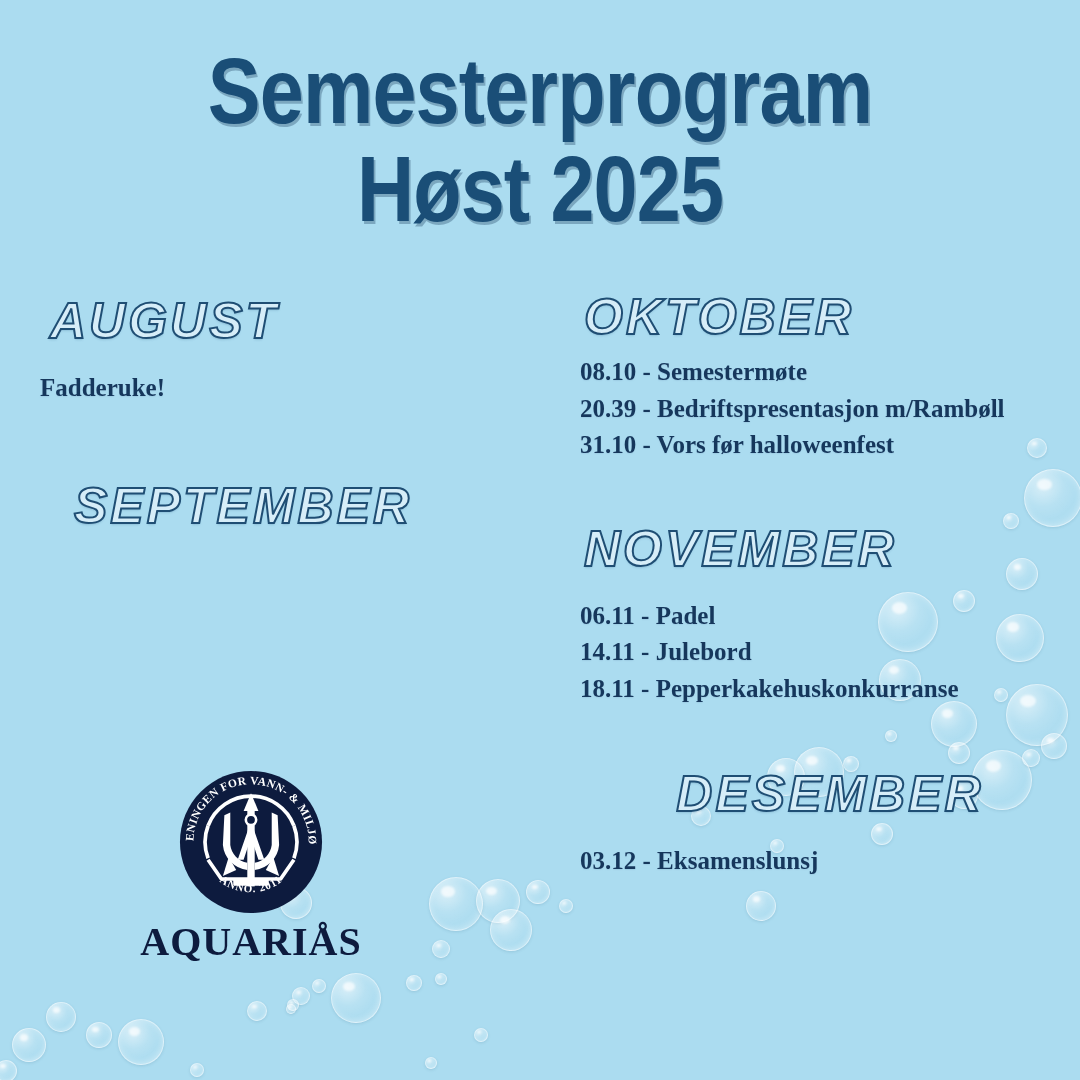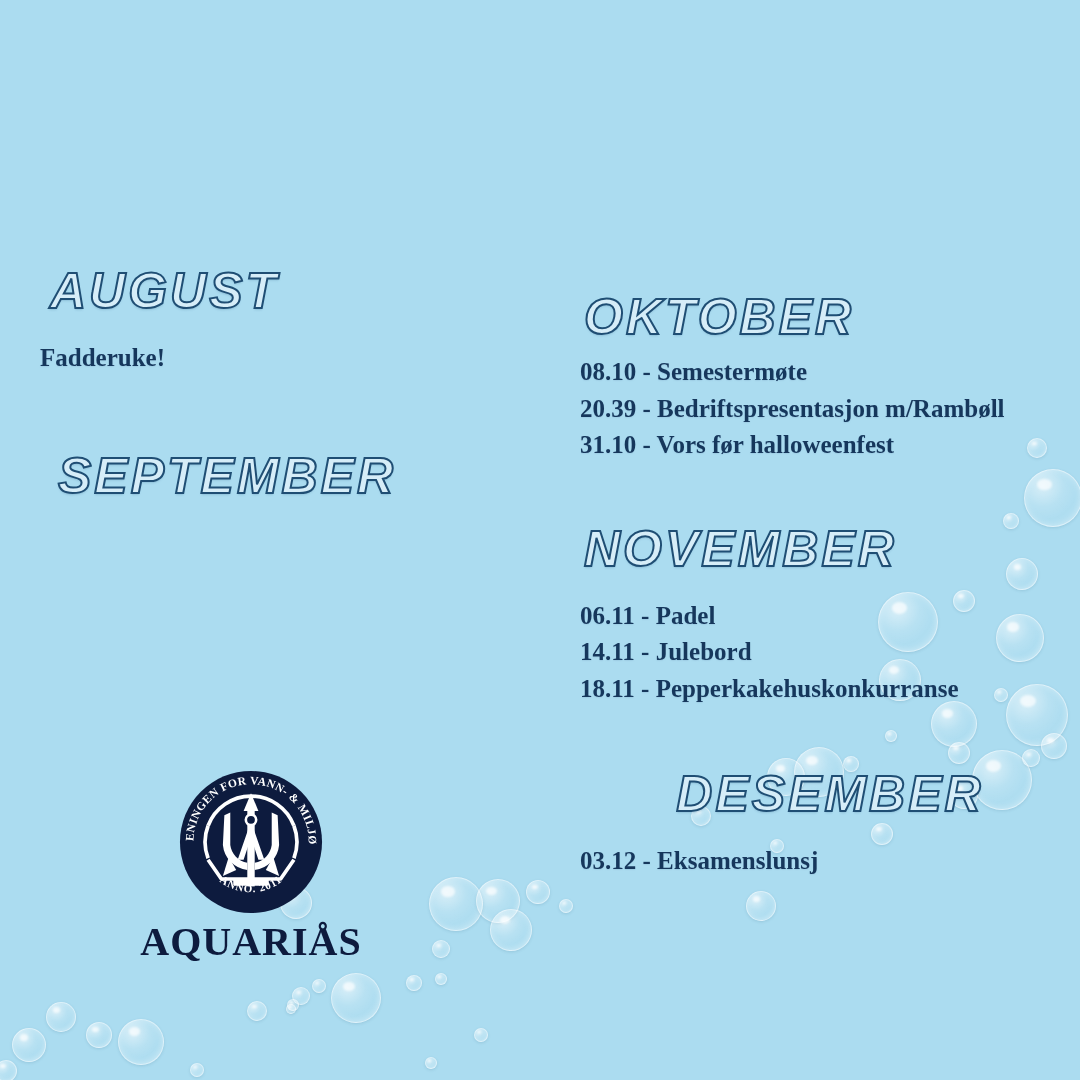--- a/index.html
+++ b/index.html
@@ -75,21 +75,21 @@
     text-shadow: 2px 3px 0 rgba(13,48,78,0.30);
   }
   #title-main { font-size: 92px; }
   #title-sub  { font-size: 92px; margin-top: 8px; }
 
   
   .column {
     position: absolute;
     z-index: 3;
   }
-  #col-left  { left: 36px;  top: 266px; width: 520px; }
+  #col-left  { left: 36px;  top: 296px; width: 520px; }
   #col-right { left: 578px; top: 292px; width: 486px; }
 
   .month-block { margin-bottom: 0; }
 
   .month-head {
     font-family: "Liberation Sans", sans-serif;
     font-weight: 700;
     font-style: italic;
     font-size: 50px;
     letter-spacing: 3px;
@@ -112,21 +112,21 @@
     line-height: 1.46;
     color: #16375C;
     white-space: nowrap;
     text-shadow: 0 1px 1px rgba(150,195,220,0.55);
   }
 
   
   #block-august    .month-head { margin-left: 14px; }
   #block-august    .events     { margin-top: 24px; margin-left: 4px; }
   #block-september { margin-top: 74px; }
-  #block-september .month-head { margin-left: 22px; }
+  #block-september .month-head { margin-left: 38px; }
   #block-september .events     { margin-top: 24px; margin-left: 2px; }
 
   #block-oktober   .month-head { margin-left: 6px; }
   #block-oktober   .events     { margin-top: 12px; margin-left: 2px; }
   #block-november  { margin-top: 60px; }
   #block-november  .month-head { margin-left: 6px; }
   #block-november  .events     { margin-top: 24px; margin-left: 2px; }
   #block-desember  { margin-top: 62px; }
   #block-desember  .month-head { margin-left: 18px; text-align: center; }
   #block-desember  .events     { margin-top: 24px; margin-left: 2px; }
@@ -204,20 +204,24 @@
       <div class="bubble" style="left: 118px; top: 1019px; width: 44px; height: 44px;"></div>
       <div class="bubble" style="left: 86px; top: 1022px; width: 24px; height: 24px;"></div>
       <div class="bubble" style="left: 46px; top: 1002px; width: 28px; height: 28px;"></div>
       <div class="bubble" style="left: 12px; top: 1028px; width: 32px; height: 32px;"></div>
       <div class="bubble" style="left: 190px; top: 1063px; width: 12px; height: 12px;"></div>
       <div class="bubble" style="left: -5px; top: 1060px; width: 20px; height: 20px;"></div>
       <div class="bubble" style="left: 474px; top: 1028px; width: 12px; height: 12px;"></div>
       <div class="bubble" style="left: 425px; top: 1057px; width: 10px; height: 10px;"></div>
     </div>
 
+  <div id="title-block">
+    <div class="title-line" id="title-main">Semesterprogram</div>
+    <div class="title-line" id="title-sub">Høst 2025</div>
+  </div>
 
   <div class="column" id="col-left">
 
     <div class="month-block" id="block-august">
       <div class="month-head">AUGUST</div>
       <ul class="events">
         <li class="event-item">Fadderuke!</li>
       </ul>
     </div>
 

